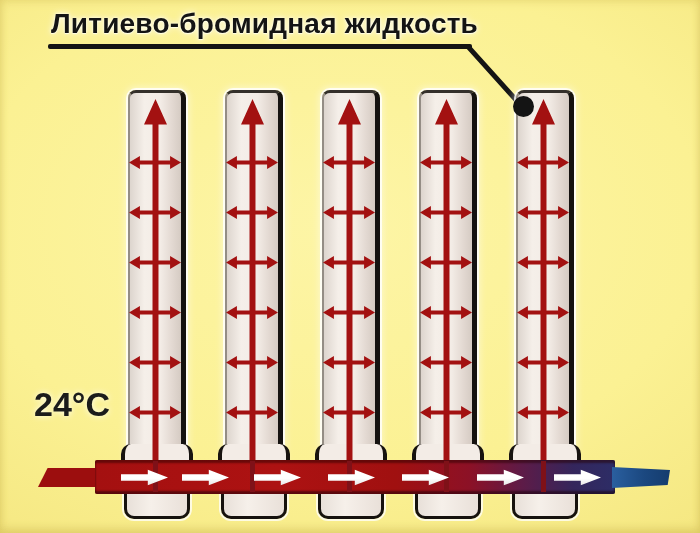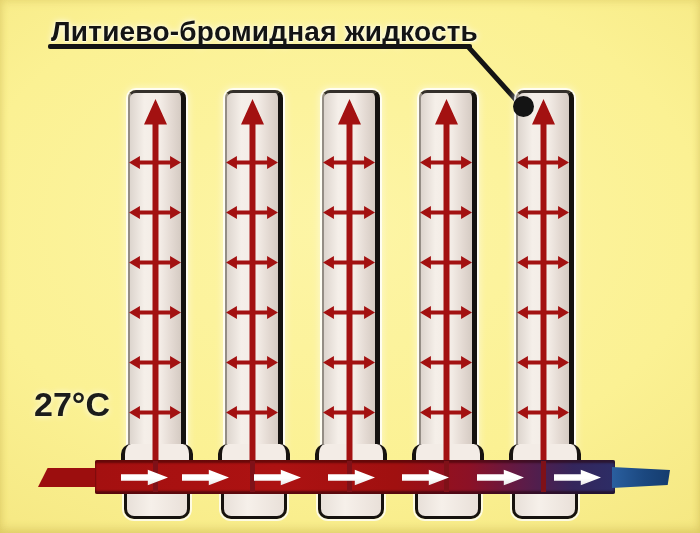--- a/index.html
+++ b/index.html
@@ -3,21 +3,21 @@
 <meta charset="utf-8">
 <style>
   html,body{margin:0;padding:0;}
   body{width:700px;height:533px;font-family:"Liberation Sans", sans-serif;}
   .canvas{
     position:relative;width:700px;height:533px;overflow:hidden;
     background: radial-gradient(ellipse 95% 85% at 48% 42%, #fdf5a6 0%, var(--bg,#fbf193) 55%, #f4e67f 92%, #eddc71 100%);
     box-shadow: inset 0 -4px 10px rgba(150,120,20,.22), inset 0 3px 8px rgba(200,170,60,.18);
   }
   .title{
-    position:absolute;left:51px;top:16px;font-size:28px;font-weight:bold;color:var(--ink,#141414);
+    position:absolute;left:51px;top:8px;font-size:28px;font-weight:bold;color:var(--ink,#141414);
     letter-spacing:.2px;white-space:nowrap;
     text-shadow:0 1px 0 #fffde0, 0 0 7px rgba(255,255,255,.95), 0 0 3px rgba(255,255,255,.8);
   }
   .underline{position:absolute;left:48px;top:44px;width:424px;height:5px;background:var(--ink,#141414);border-radius:2px;}
   .pointer{position:absolute;left:469px;top:44px;width:84px;height:5px;background:var(--ink,#141414);
     transform:rotate(48deg);transform-origin:0 0;border-radius:2px;}
   .dot{position:absolute;left:513px;top:96px;width:21px;height:21px;background:var(--ink,#141414);border-radius:50%;z-index:10;}
   .temp{
     position:absolute;left:34px;top:385px;font-size:34px;font-weight:700;color:#1b1b1b;
     text-shadow:0 0 6px rgba(255,255,255,.9);z-index:10;white-space:nowrap;
@@ -72,21 +72,21 @@
   }
 </style>
 </head>
 <body>
 
 <div class="canvas">
   <div class="title">Литиево-бромидная жидкость</div>
   <div class="underline"></div>
   <div class="pointer"></div>
   <div class="dot"></div>
-  <div class="temp">27°C</div>
+  <div class="temp">24°C</div>
 
   <div id="tubes">
       <div class="tube" style="left: 128px;"></div>
       <div class="collar" style="left: 121px; width: 72px;"></div>
       <div class="foot" style="left: 124px; width: 66px;"></div>
       <div class="v-arrow" style="left: 144px;"></div>
       <div class="stem-thru" style="left: 153px;"></div>
       <div class="h-arrow" style="left: 129px; top: 156px;"></div>
       <div class="h-arrow" style="left: 129px; top: 206px;"></div>
       <div class="h-arrow" style="left: 129px; top: 256px;"></div>

